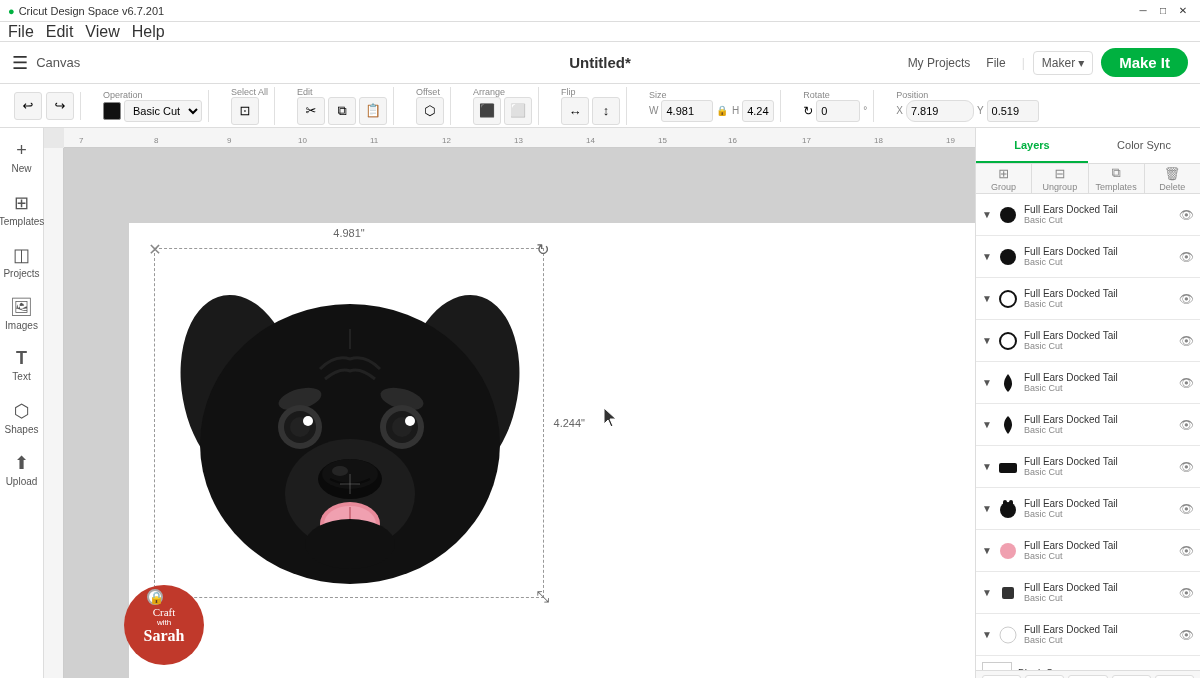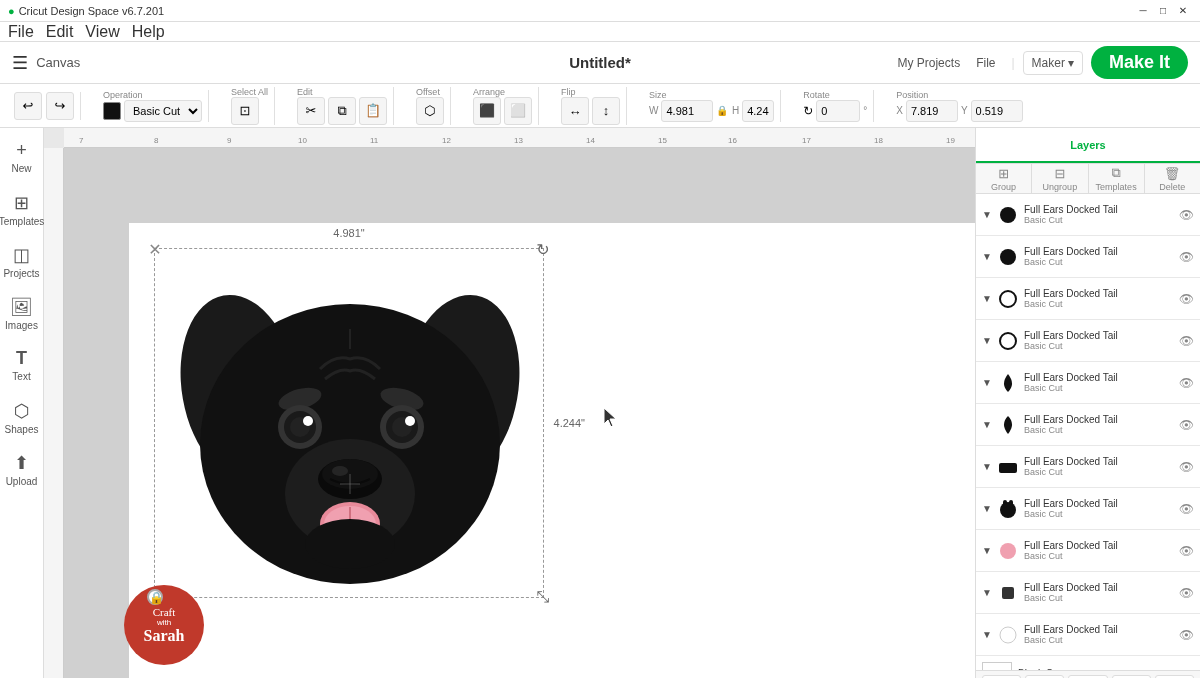--- a/index.html
+++ b/index.html
@@ -296,21 +296,21 @@
     .topnav-center { flex: 1; display: flex; justify-content: center; font-size: 15px; font-weight: 600; color: #333; }
     .topnav-right { flex: 1; display: flex; align-items: center; justify-content: flex-end; gap: 8px; }
     .hamburger { font-size: 18px; cursor: pointer; color: #333; }
     .canvas-label { font-size: 13px; color: #555; }
     .make-it-btn {
       background: #00b140;
       color: #fff;
       border: none;
       border-radius: 20px;
       padding: 6px 18px;
-      font-size: 18px;
+      font-size: 15px;
       font-weight: bold;
       cursor: pointer;
     }
     .save-btn {
       background: none;
       border: none;
       font-size: 12px;
       color: #555;
       cursor: pointer;
       padding: 4px 8px;
@@ -525,21 +525,21 @@
         <span style="font-size:10px;color:#888;">°</span>
       </div>
     </div>
   </div>
 
   <div class="toolbar-section">
     <div class="toolbar-group">
       <span class="toolbar-label">Position</span>
       <div class="toolbar-row">
         <span style="font-size:10px;color:#888;">X</span>
-        <input class="toolbar-input" value="7.819" style="width: 52px;">
+        <input class="toolbar-input" value="7.819" style="width: 68px; border-radius: 9px;">
         <span style="font-size:10px;color:#888;">Y</span>
         <input class="toolbar-input" value="0.519" style="width: 52px;">
       </div>
     </div>
   </div>
 </div>
 
 <div id="main">
 
   <div id="left-sidebar">
@@ -673,20 +673,23 @@
       <polygon points="0,0 0,16 4,12 7,19 9,18 6,11 12,11" fill="#333" stroke="white" stroke-width="1"></polygon>
     </svg>
   </div>
 
   <div id="right-panel">
 
     <div id="panel-tabs">
       <div class="panel-tab active">
         <span>Layers</span>
       </div>
+      <div class="panel-tab">
+        <span>Color Sync</span>
+      </div>
     </div>
 
     <div id="panel-actions">
       <div class="panel-action-btn">
         <span class="pa-icon">⊞</span>
         <span>Group</span>
       </div>
       <div class="panel-action-btn">
         <span class="pa-icon">⊟</span>
         <span>Ungroup</span>

